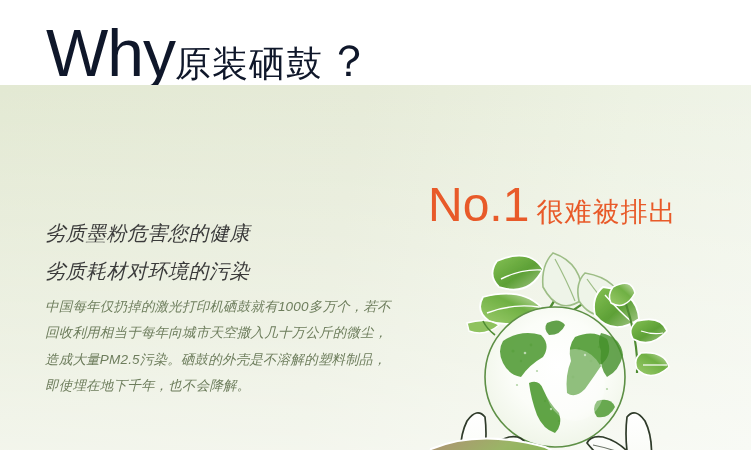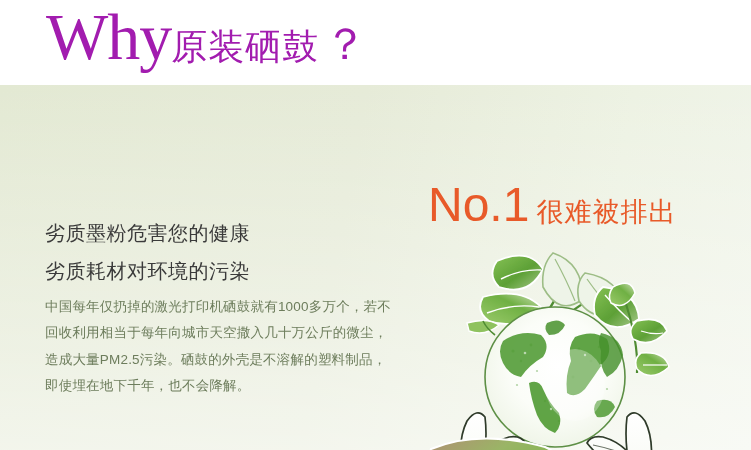--- a/index.html
+++ b/index.html
@@ -20,25 +20,24 @@
   #header-band {
     position: absolute;
     left: 0; top: 0;
     width: 751px;
     height: 85px;
     background: #ffffff;
   }
   #page-title {
     position: absolute;
     left: 46px;
-    top: 4px;
+    top: 20px;
     white-space: nowrap;
-    color: #a21caf;
+    color: #0f172a;
     line-height: 1;
-    font-family: Liberation Serif, serif;
   }
   #page-title .title-en {
     font-size: 66px;
     font-weight: 300;
     letter-spacing: -1px;
     vertical-align: baseline;
   }
   #page-title .title-cn {
     font-size: 36px;
     font-weight: 400;
@@ -63,21 +62,21 @@
       linear-gradient(100deg, #e3e9d3 0%, #e6ebd8 45%, #edf2e3 78%, #f0f4e9 100%);
   }
 
   
   #text-column {
     position: absolute;
     left: 45px;
     top: 137px;
     width: 380px;
   }
-  .block { margin-bottom: 16px; }
+  .block { margin-bottom: 16px; font-style: italic; }
   .block-heading {
     font-size: 20px;
     font-weight: 400;
     color: #3b3b3b;
     letter-spacing: 0.5px;
     margin: 0 0 12px 0;
     line-height: 1.1;
   }
   .block-body {
     font-size: 13.5px;

